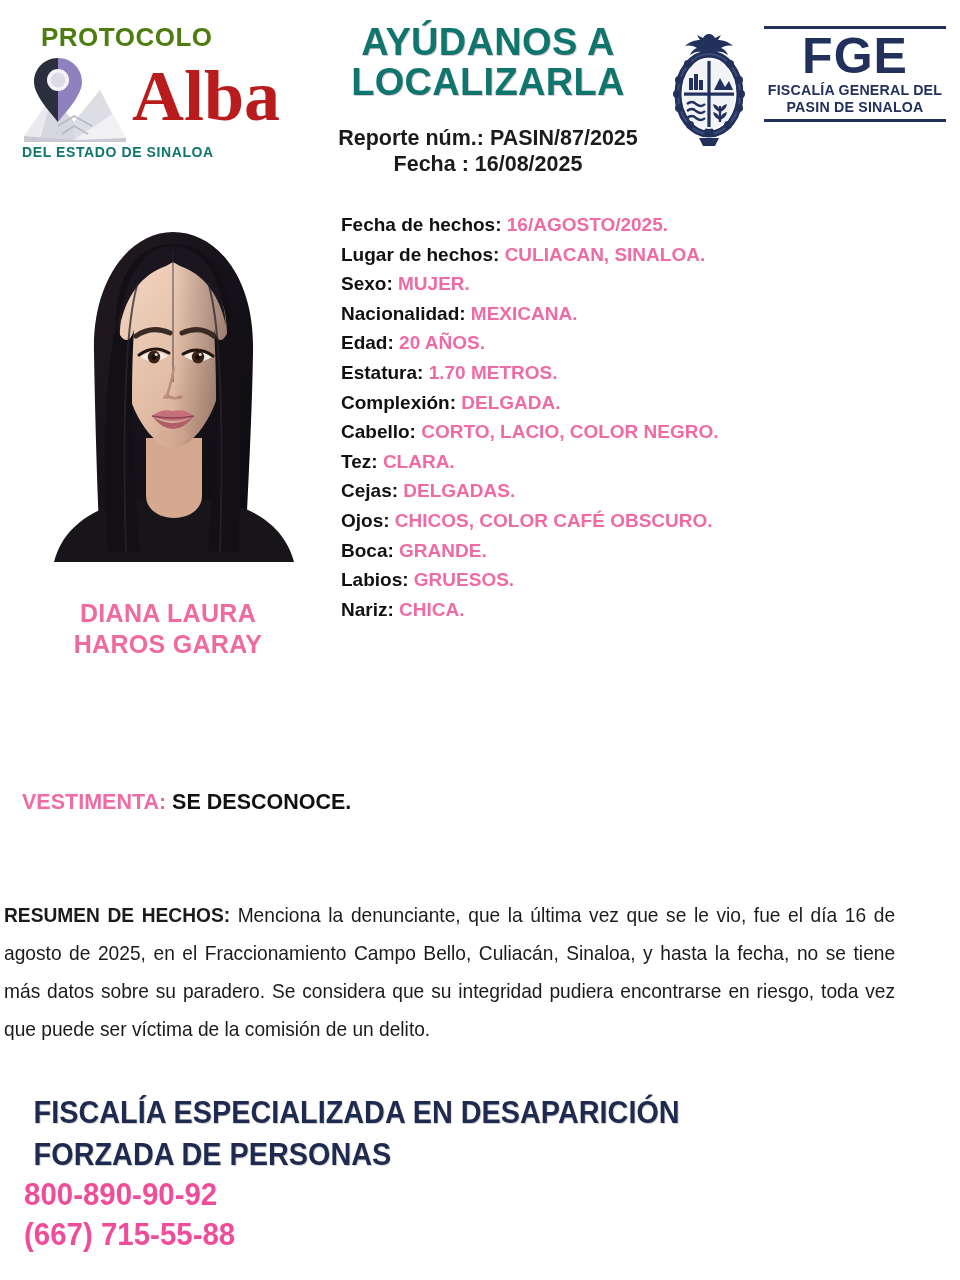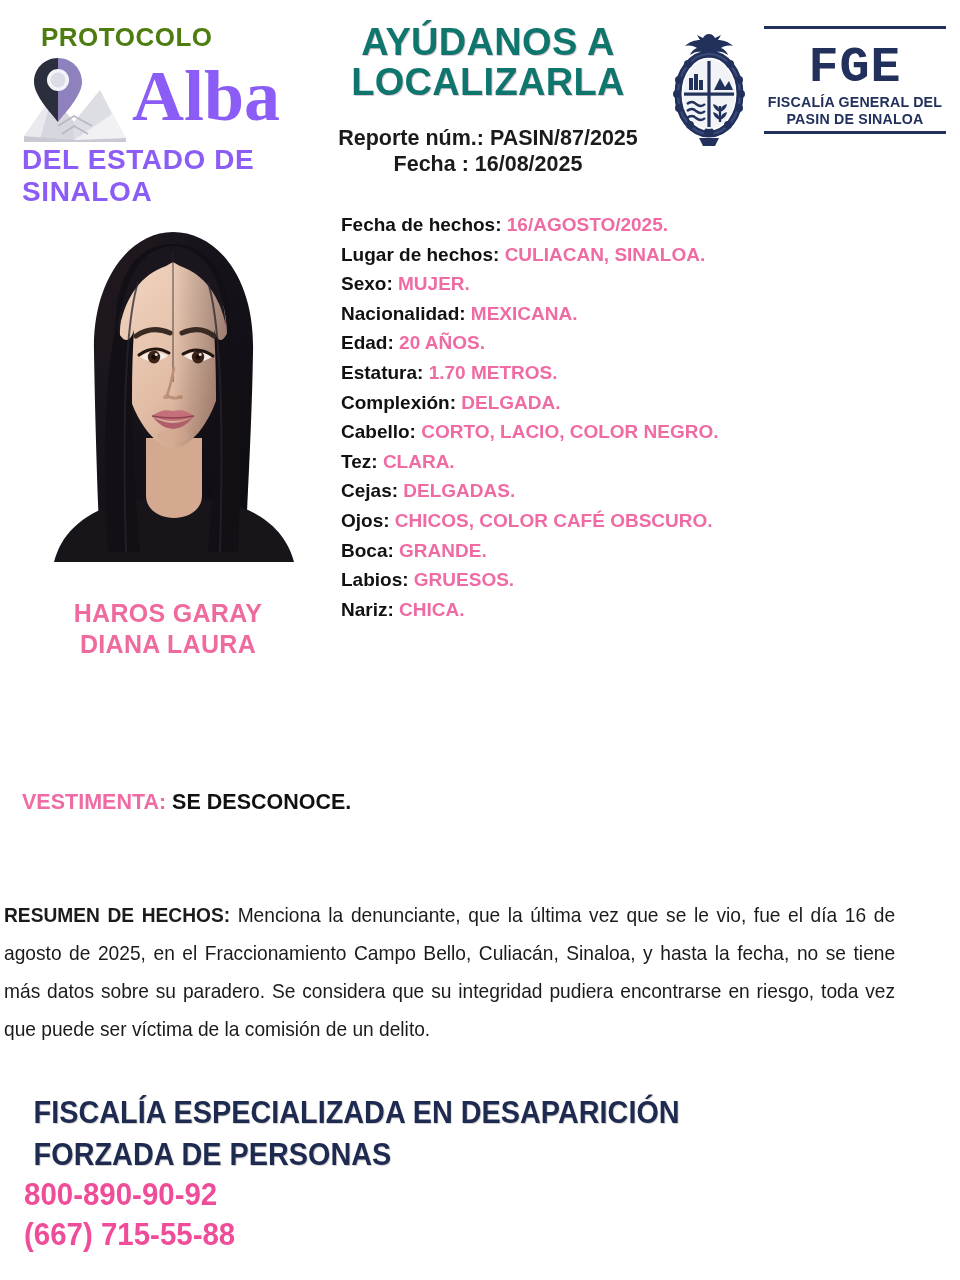--- a/index.html
+++ b/index.html
@@ -17,25 +17,25 @@
   
   .alba-logo{position:absolute;left:14px;top:22px;width:300px;height:150px;}
   .alba-protocolo{
     position:absolute;left:10px;top:0px;
     font-size:26px;font-weight:bold;color:#4d7c0f;
     letter-spacing:0.5px;font-family:"Liberation Sans", sans-serif;margin-left:17px;
   }
   .alba-word{
     position:absolute;left:118px;top:38px;
     font-family:"Liberation Serif", serif;
-    font-size:72px;font-weight:bold;color:#8b5cf6;line-height:1;
+    font-size:72px;font-weight:bold;color:#b91c1c;line-height:1;
   }
   .alba-sub{
     position:absolute;left:8px;top:122px;
-    font-size:28px;font-weight:bold;color:#8b5cf6;
+    font-size:14px;font-weight:bold;color:#0f766e;
     letter-spacing:0.6px;
   }
   .alba-mark{position:absolute;left:8px;top:34px;width:108px;height:88px;}
 
   
   .center-head{
     position:absolute;left:318px;top:22px;width:340px;text-align:center;
   }
   .ayudanos{
     font-size:38px;font-weight:bold;color:#0f766e;line-height:1.06;
@@ -46,21 +46,21 @@
     line-height:1.25;
   }
 
   
   .fge{position:absolute;left:668px;top:26px;width:282px;height:130px;}
   .fge-shield{position:absolute;left:0px;top:2px;width:82px;height:122px;}
   .fge-right{position:absolute;left:92px;top:0px;width:190px;text-align:center;}
   .fge-rule{height:3px;background:#22315c;width:182px;margin:0 auto;}
   .fge-big{
     font-size:50px;font-weight:bold;color:#22315c;line-height:1.0;
-    letter-spacing:1px;margin:14px 0 1px 0;font-family:Liberation Mono, monospace;
+    letter-spacing:1px;margin:2px 0 1px 0;
   }
   .fge-sub{
     font-size:14.2px;font-weight:bold;color:#22315c;line-height:1.18;
     letter-spacing:0.2px;margin-bottom:3px;
   }
 
   
   .photo-box{
     position:absolute;left:42px;top:222px;width:262px;height:340px;
     background:#ffffff;overflow:hidden;
@@ -292,22 +292,22 @@
 
         <ellipse cx="131" cy="214" rx="16" ry="7" fill="#d3a68c" opacity="0.45"></ellipse>
 
         <rect x="236" y="76" width="9" height="28" fill="#ffffff"></rect>
         <path d="M214 170 L262 146 L262 262 L214 262 Z" fill="#ffffff"></path>
       </g>
     </svg>
   </div>
 
   <div class="victim-name">
+    <div>DIANA LAURA</div>
     <div>HAROS GARAY</div>
-    <div>DIANA LAURA</div>
   </div>
 
   <div class="details">
     <div class="d-row"><span>Fecha de hechos:</span> <span class="d-val">16/AGOSTO/2025.</span></div>
     <div class="d-row"><span>Lugar de hechos:</span> <span class="d-val">CULIACAN, SINALOA.</span></div>
     <div class="d-row"><span>Sexo:</span> <span class="d-val">MUJER.</span></div>
     <div class="d-row"><span>Nacionalidad:</span> <span class="d-val">MEXICANA.</span></div>
     <div class="d-row"><span>Edad:</span> <span class="d-val">20 AÑOS.</span></div>
     <div class="d-row"><span>Estatura:</span> <span class="d-val">1.70 METROS.</span></div>
     <div class="d-row"><span>Complexión:</span> <span class="d-val"> DELGADA.</span></div>

